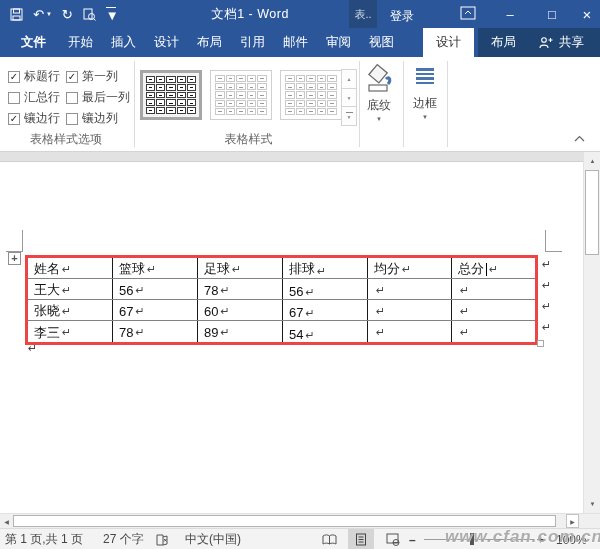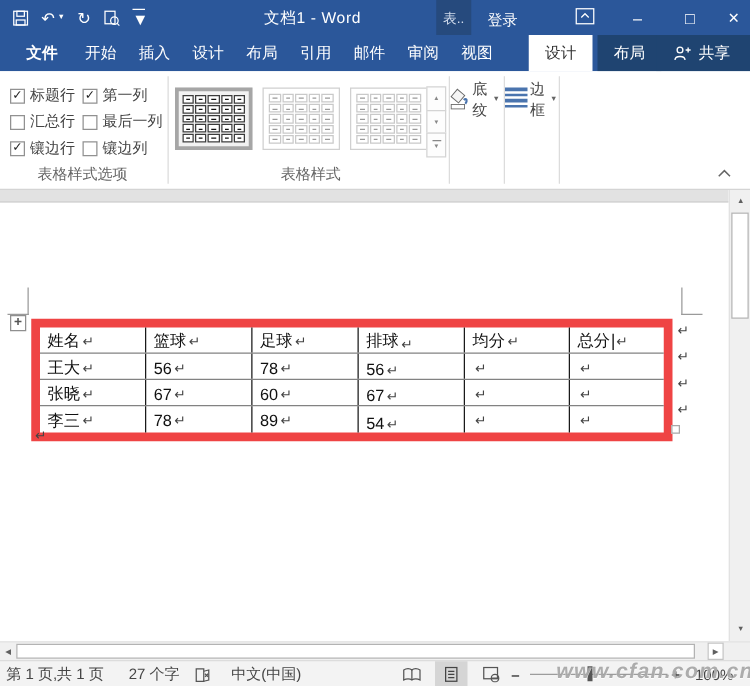--- a/index.html
+++ b/index.html
@@ -48,36 +48,36 @@
   .thumb-grid i { border:1px solid #c9c9c9; position:relative; background:#fff; }
   .thumb-grid i::after { content:""; position:absolute; left:2px; right:2px; top:45%; border-top:1px solid #9a9a9a; }
   .thumb.dark .thumb-grid i { border-color:#3c3c3c; }
   .thumb.dark .thumb-grid i::after { border-color:#111; }
 
   .gal-scroll { position:absolute; left:341px; top:13px; width:16px; height:56px; display:flex; flex-direction:column; }
   .gal-scroll .gsb { flex:1; border:1px solid #d4d4d4; background:#fdfdfd; display:flex; align-items:center;
                      justify-content:center; font-size:5px; color:#888; margin-top:-1px; flex-direction:column; }
   .gsb .bar { width:7px; border-top:1px solid #888; margin-bottom:1px; }
 
-  .big-btn { position:absolute; top:6px; width:42px; display:flex; flex-direction:row; align-items:center; gap:2px; }
+  .big-btn { position:absolute; top:6px; width:42px; display:flex; flex-direction:column; align-items:center; gap:2px; }
   .big-btn .lbl { font-size:12px; color:#444; }
   .big-btn .caret { font-size:6px; color:#666; }
   .borders-ico { display:flex; flex-direction:column; gap:2px; padding-top:5px; height:30px; }
   .borders-ico b { width:18px; height:2.5px; background:#4a74ae; }
   .collapse { position:absolute; left:574px; top:78px; color:#666; }
 
   
   .doc { position:absolute; left:0; top:152px; width:583px; height:361px; background:#fff; overflow:hidden; }
   .doc-topstrip { position:absolute; left:0; top:0; width:583px; height:10px; background:#e2e2e2; border-bottom:1px solid #cfcfcf; }
   .crop { position:absolute; background:#9a9a9a; }
 
   .thandle { position:absolute; left:8px; top:100px; width:13px; height:13px; border:1px solid #8f8f8f; background:#fff;
              color:#555; font-size:11px; font-weight:bold; line-height:11px; text-align:center; }
 
-  .wtable { position:absolute; left:25px; top:103px; width:513px; border:7px solid #ef4444; }
+  .wtable { position:absolute; left:25px; top:103px; width:513px; border:3px solid #ef4444; }
   .trow { display:flex; height:21px; border-bottom:1px solid #828282; }
   .trow:last-child { border-bottom:none; }
   .tcell { border-right:1px solid #1a1a1a; padding:2px 0 0 6px; font-size:13px; color:#111; display:flex;
            align-items:center; white-space:nowrap; overflow:hidden; }
   .tcell:last-child { border-right:none; }
   .c0{flex:0 0 85px;} .c1{flex:0 0 85px;} .c2{flex:0 0 85px;} .c3{flex:0 0 85px;align-items:flex-end;} .c4{flex:0 0 84px;} .c5{flex:1;}
   .eoc { font-size:11px; color:#444; margin-left:2px; }
   .txtcursor { display:inline-block; width:1px; height:13px; background:#000; margin-left:2px; }
   .eor { position:absolute; left:542px; font-size:11px; color:#444; }
   .pmark { position:absolute; left:28px; top:190px; font-size:11px; color:#444; }

